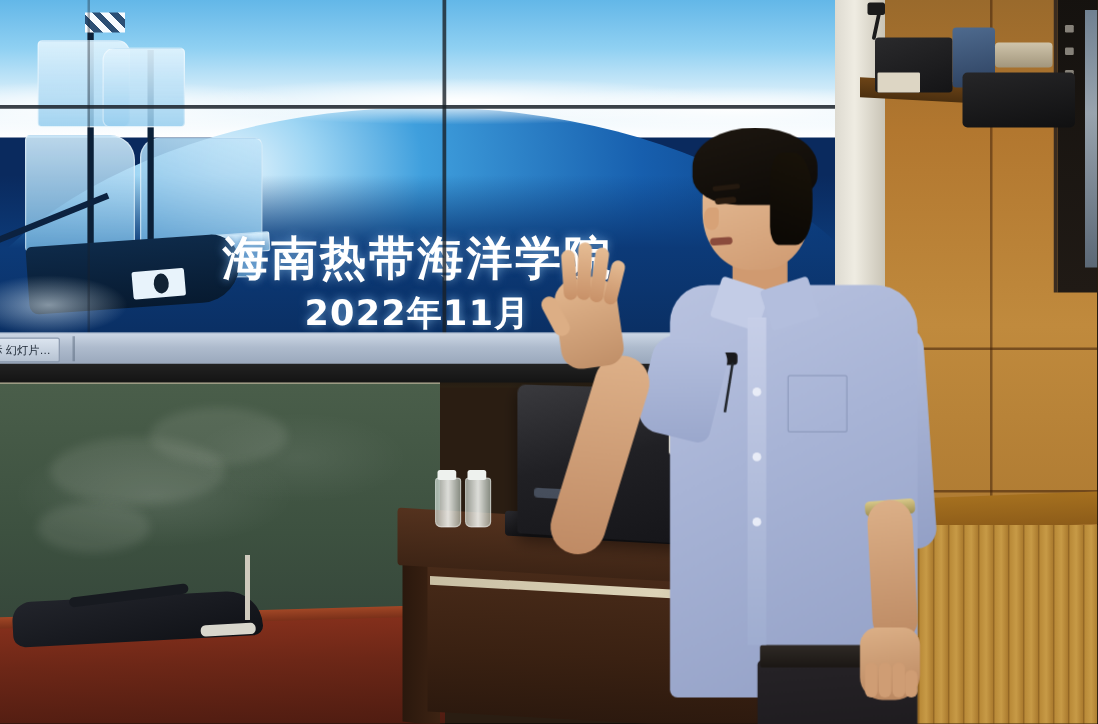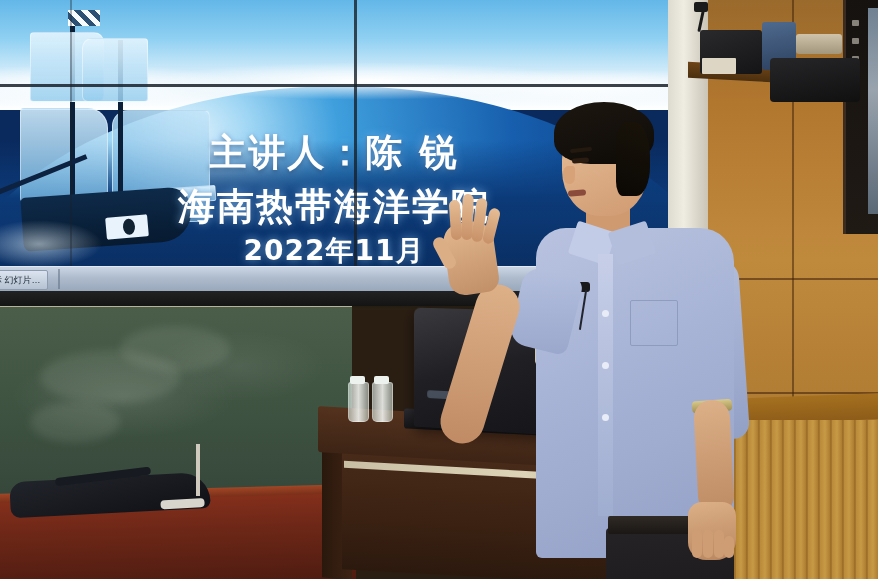--- a/index.html
+++ b/index.html
@@ -394,21 +394,20 @@
       <div class="s2 sail"></div>
       <div class="flag"></div>
       <div class="bowsprit"></div>
       <div class="jib sail"></div>
       <div class="hull"></div>
       <div class="deckbox"></div>
       <div class="splash"></div>
     </div>
 
     <div class="slide-text">
-      <div class="st-line st1">主讲人：陈  锐</div>
       <div class="st-line st2">海南热带海洋学院</div>
       <div class="st-line st3">2022年11月</div>
     </div>
 
     <div class="bezel-h"></div>
     <div class="bezel-v"></div>
     <div class="bezel-v2"></div>
   </div>
 
   <div id="taskbar">

